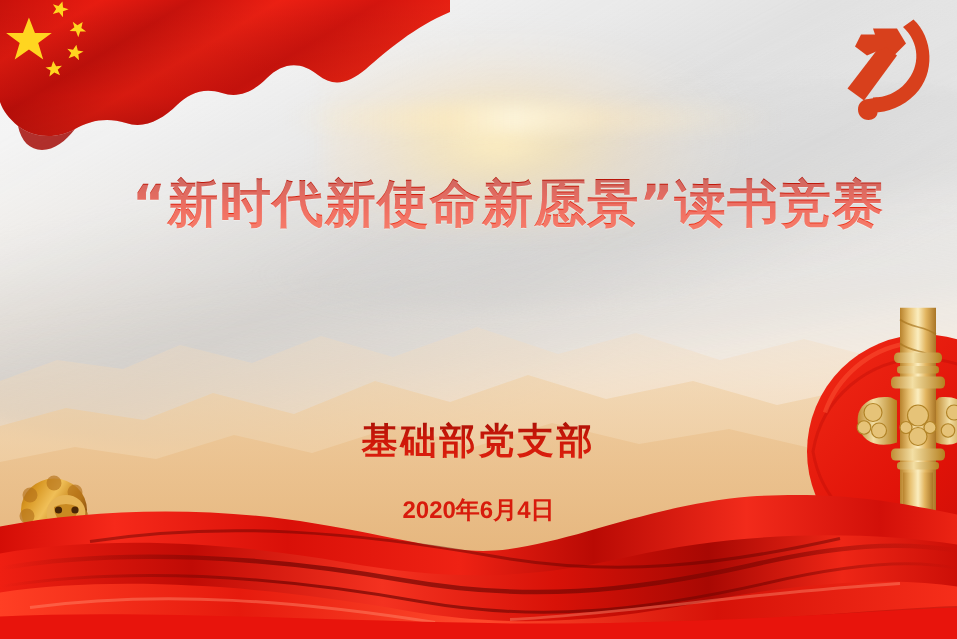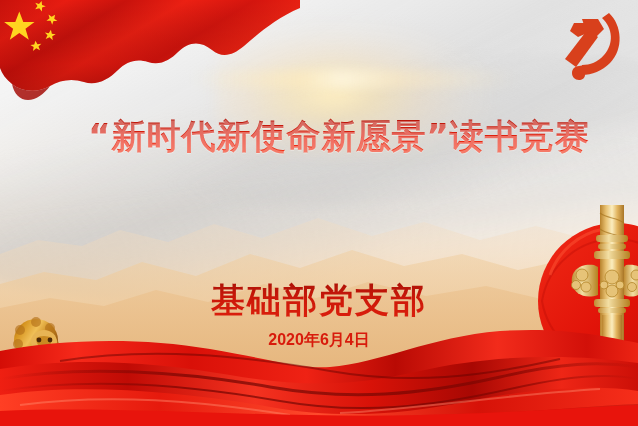--- a/index.html
+++ b/index.html
@@ -121,21 +121,21 @@
     -webkit-text-fill-color: transparent;
     text-shadow: 0 1px 0 rgba(255,255,255,0.35);
     white-space: nowrap;
     padding-left: 20px;
   }
   .subtitle {
     position: absolute;
     left: 0; top: 278px; width: 638px;
     text-align: center;
     font-family: "DejaVu Sans", "Liberation Sans", sans-serif;
-    font-size: 34px;
+    font-size: 24px;
     font-weight: bold;
     letter-spacing: 2px;
     color: #d4170c;
     background: linear-gradient(to bottom, #a51007 0%, #cc1809 45%, #e0210e 100%);
     -webkit-background-clip: text;
     background-clip: text;
     -webkit-text-fill-color: transparent;
     white-space: nowrap;
   }
   .date {

